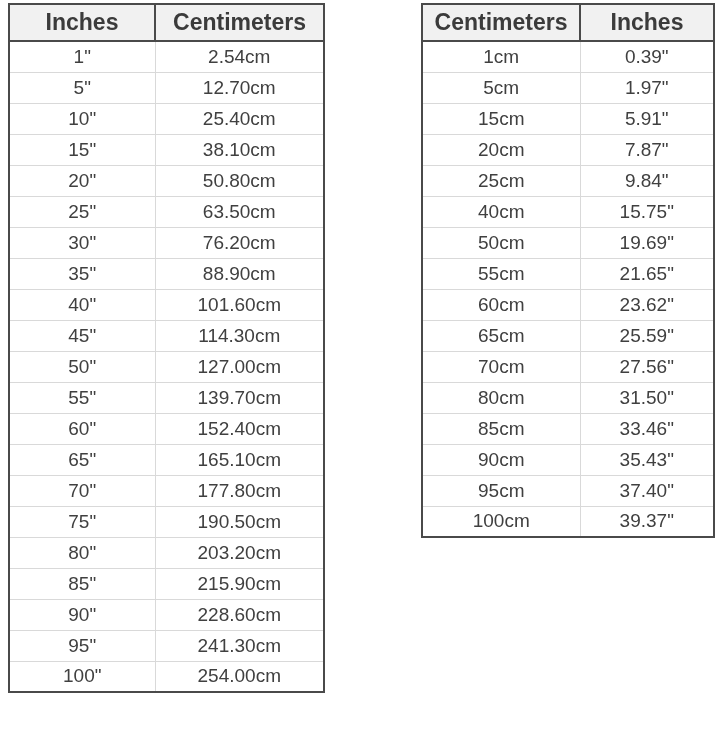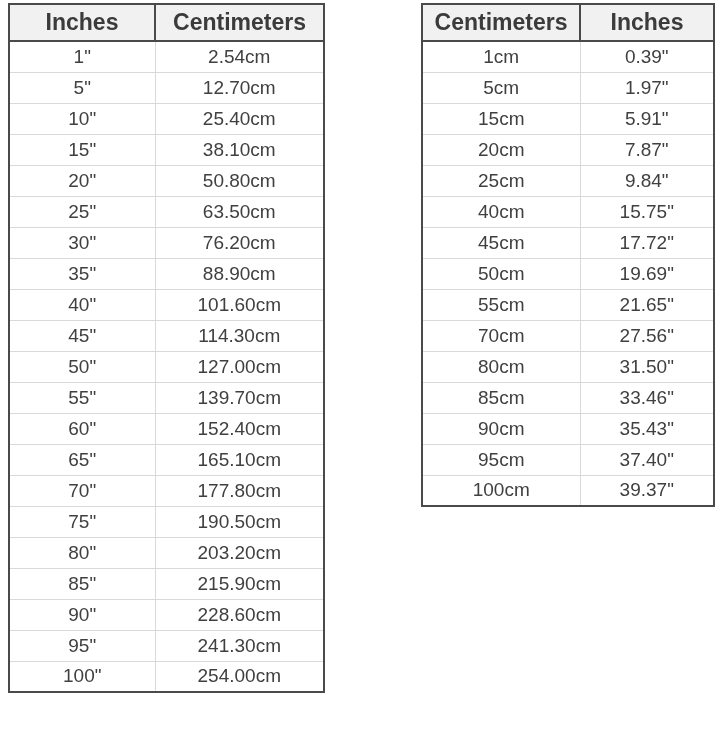--- a/index.html
+++ b/index.html
@@ -183,32 +183,36 @@
         </tr>
         <tr>
           <td>25cm</td>
           <td>9.84"</td>
         </tr>
         <tr>
           <td>40cm</td>
           <td>15.75"</td>
         </tr>
         <tr>
-          <td>45cm</td>
-          <td>17.72"</td>
-        </tr>
-        <tr>
           <td>50cm</td>
           <td>19.69"</td>
         </tr>
         <tr>
           <td>55cm</td>
           <td>21.65"</td>
         </tr>
         <tr>
+          <td>60cm</td>
+          <td>23.62"</td>
+        </tr>
+        <tr>
+          <td>65cm</td>
+          <td>25.59"</td>
+        </tr>
+        <tr>
           <td>70cm</td>
           <td>27.56"</td>
         </tr>
         <tr>
           <td>80cm</td>
           <td>31.50"</td>
         </tr>
         <tr>
           <td>85cm</td>
           <td>33.46"</td>

